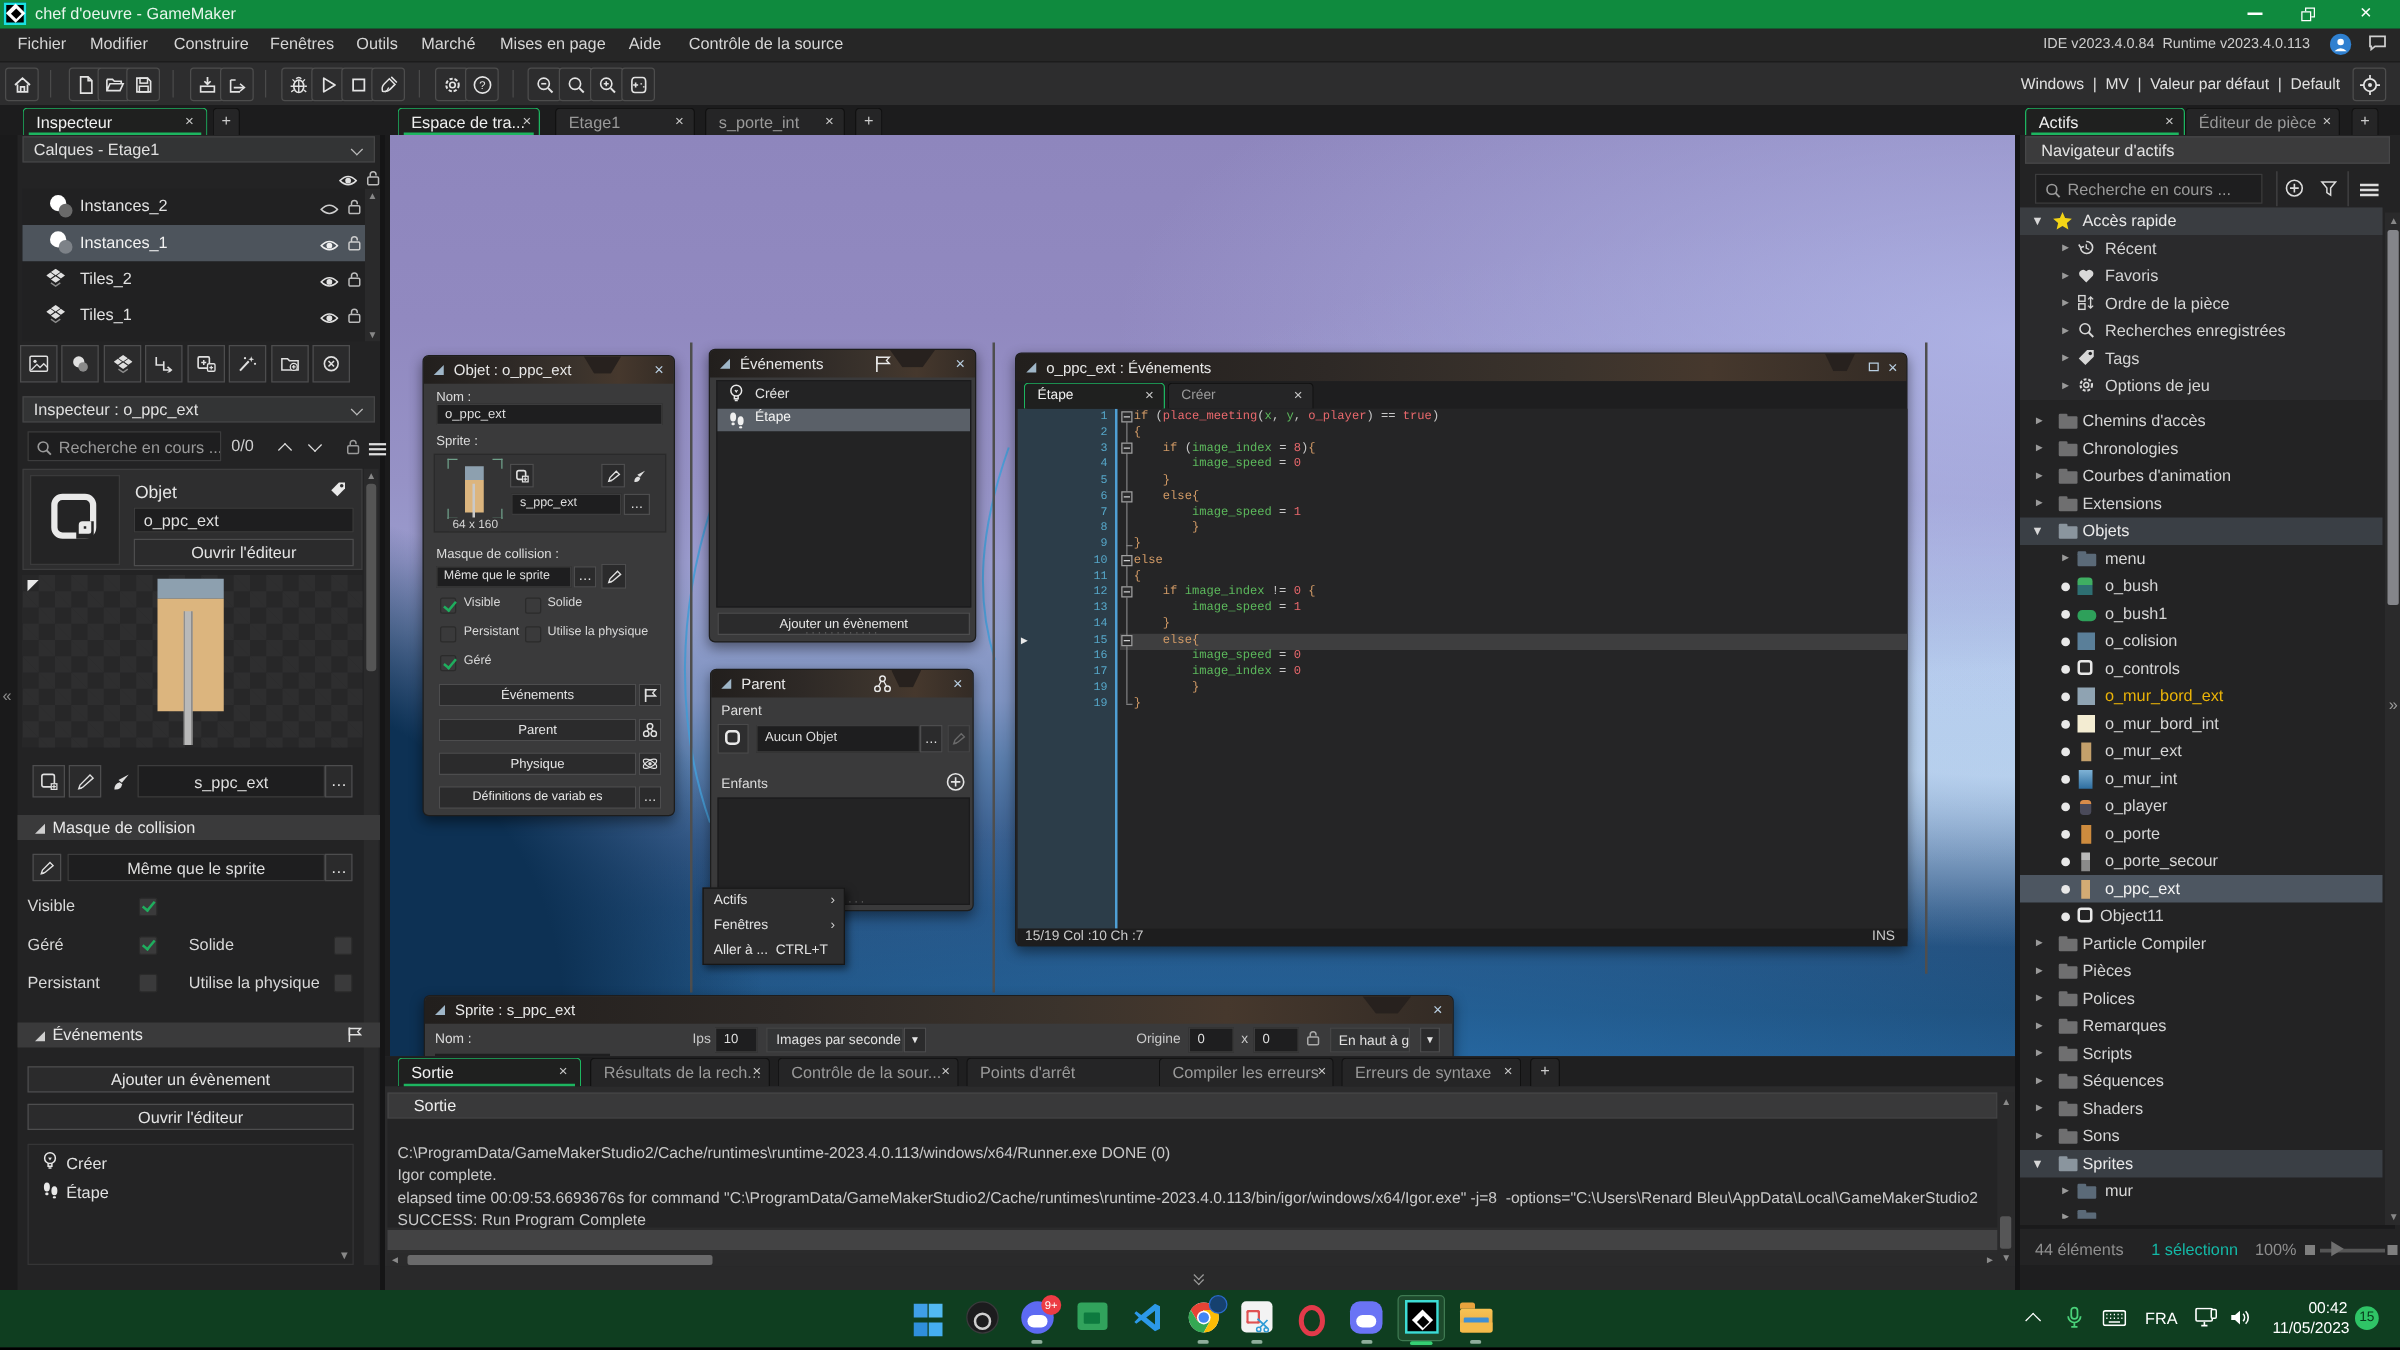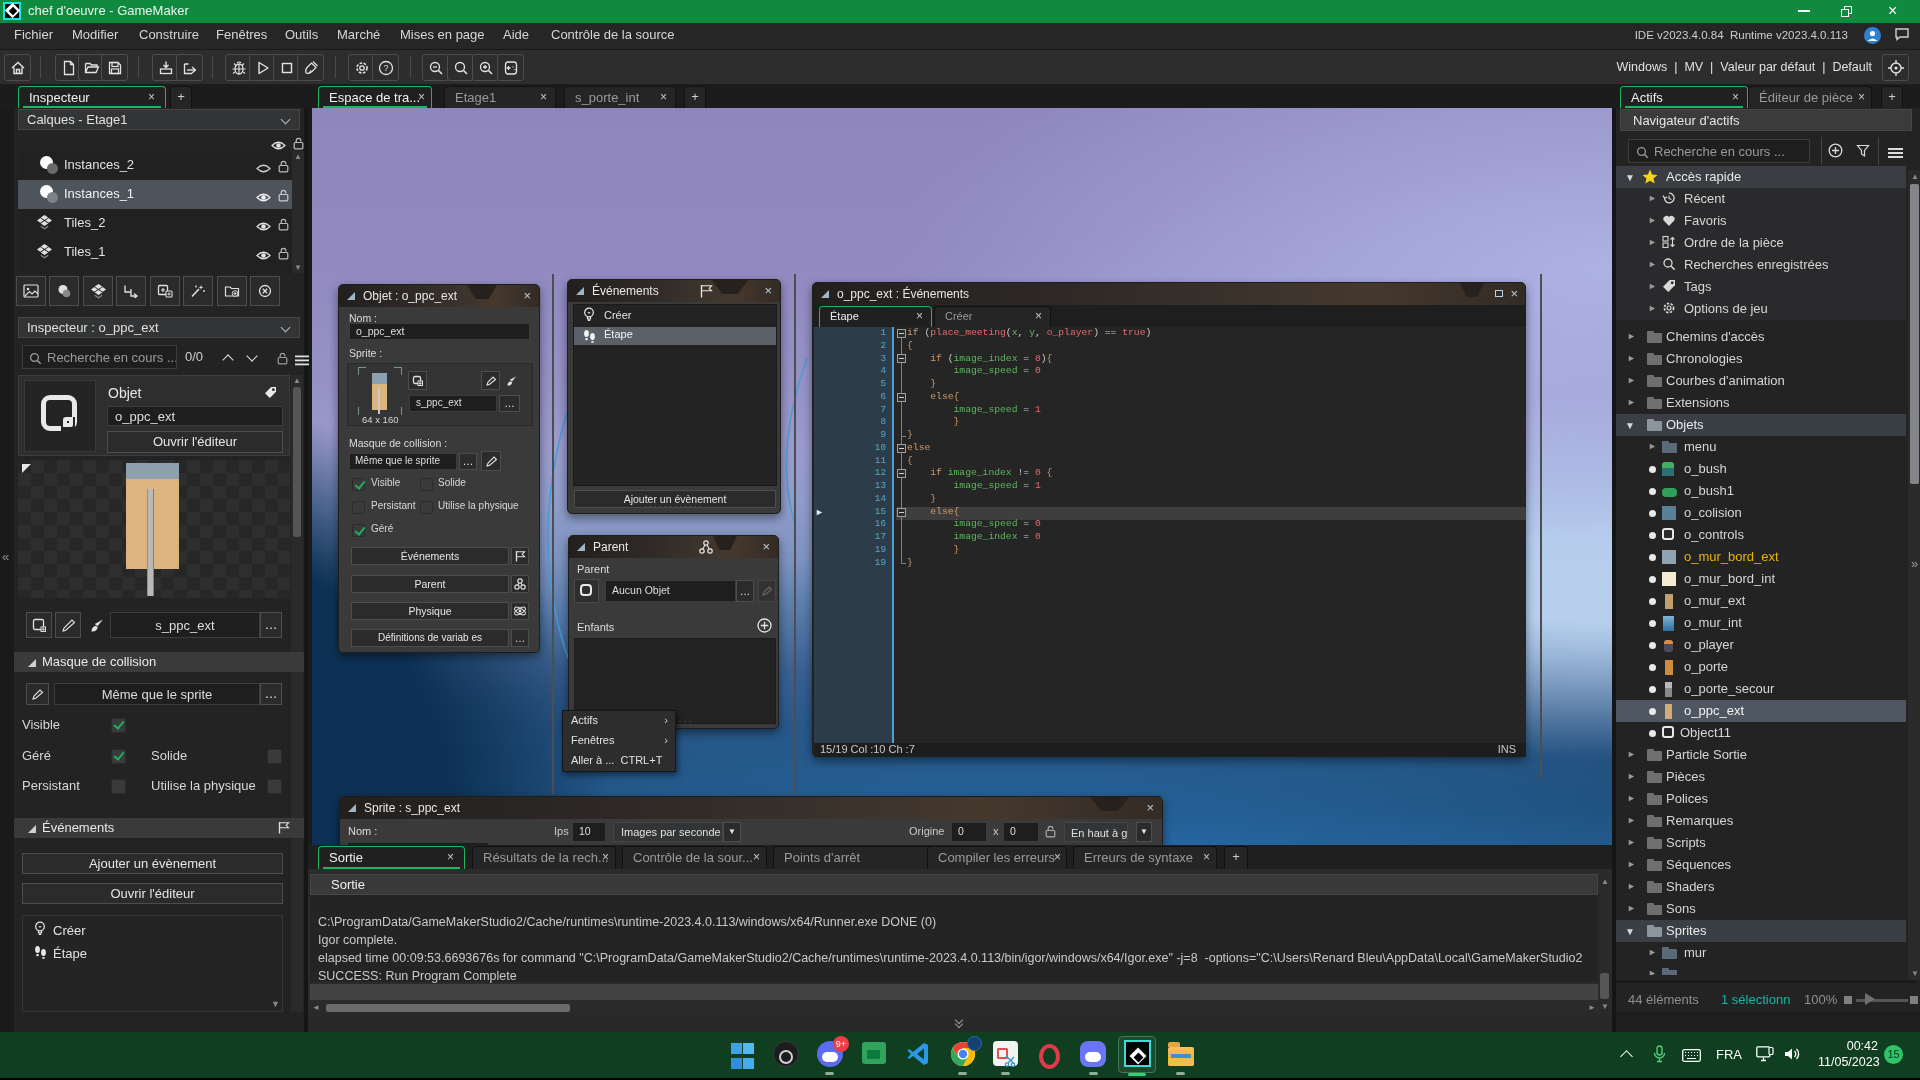--- a/index.html
+++ b/index.html
@@ -955,21 +955,21 @@
       </div>
       <div class="treerow" style="top:638px;height:22px;">
         <span style="position:absolute;left:33px;top:8px;width:7px;height:7px;border-radius:50%;background:#e8e8e8;"></span>
         <span style="position:absolute;left:46px;top:4px;width:12px;height:12px;border:2px solid #e8e8e8;border-radius:3px;background:transparent;"></span>
         <span style="position:absolute;left:64px;top:3px;color:#d6d6d6;font-size:13px;">Object11</span>
       </div>
       <div class="treerow" style="top:660px;height:22px;">
         <span style="position:absolute;left:11px;top:5px;color:#9a9a9a;font-size:9px;">►</span>
         <span style="position:absolute;left:31px;top:7px;width:15px;height:10px;background:#6f6f70;border-radius:1px;"></span>
         <span style="position:absolute;left:31px;top:5px;width:7px;height:3px;background:#6f6f70;border-radius:1px 1px 0 0;"></span>
-        <span style="position:absolute;left:50px;top:3px;color:#d6d6d6;font-size:13px;">Particle Sortie</span>
+        <span style="position:absolute;left:50px;top:3px;color:#d6d6d6;font-size:13px;">Particle Compiler</span>
       </div>
       <div class="treerow" style="top:682px;height:22px;">
         <span style="position:absolute;left:11px;top:5px;color:#9a9a9a;font-size:9px;">►</span>
         <span style="position:absolute;left:31px;top:7px;width:15px;height:10px;background:#6f6f70;border-radius:1px;"></span>
         <span style="position:absolute;left:31px;top:5px;width:7px;height:3px;background:#6f6f70;border-radius:1px 1px 0 0;"></span>
         <span style="position:absolute;left:50px;top:3px;color:#d6d6d6;font-size:13px;">Pièces</span>
       </div>
       <div class="treerow" style="top:704px;height:22px;">
         <span style="position:absolute;left:11px;top:5px;color:#9a9a9a;font-size:9px;">►</span>
         <span style="position:absolute;left:31px;top:7px;width:15px;height:10px;background:#6f6f70;border-radius:1px;"></span>

